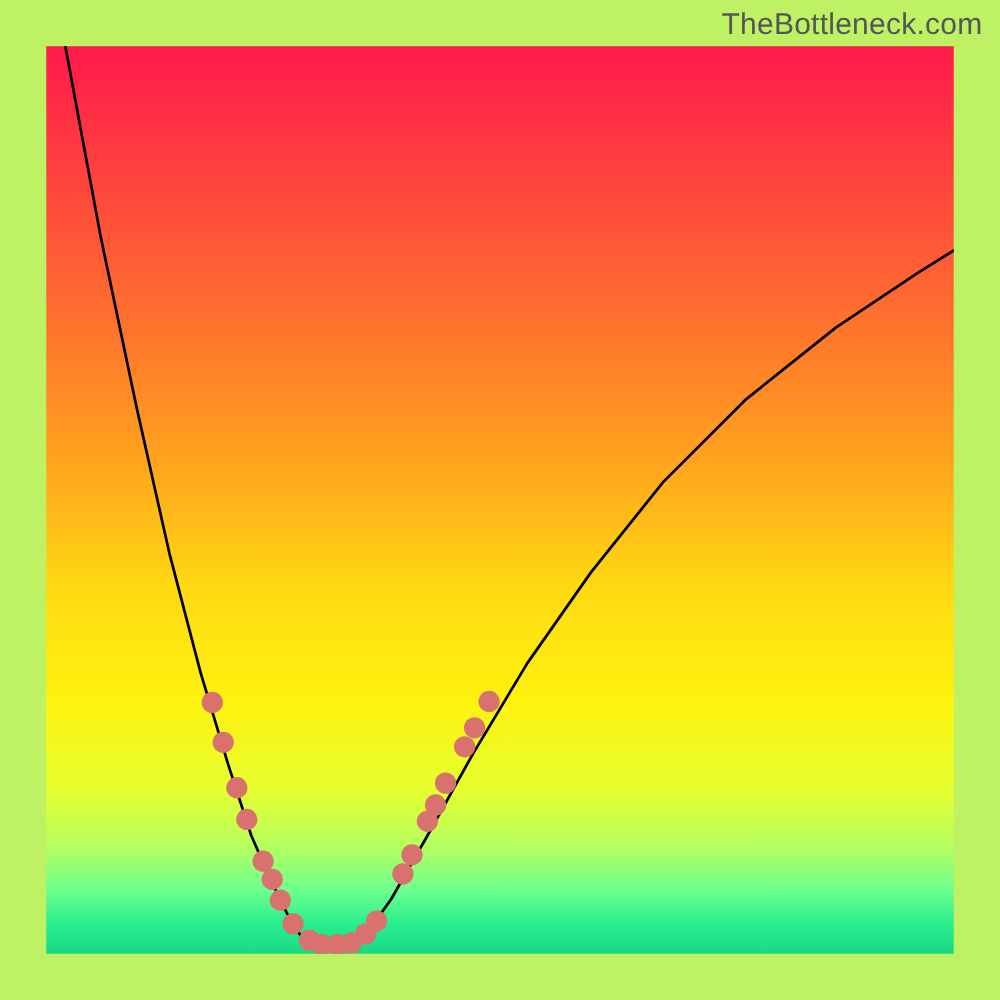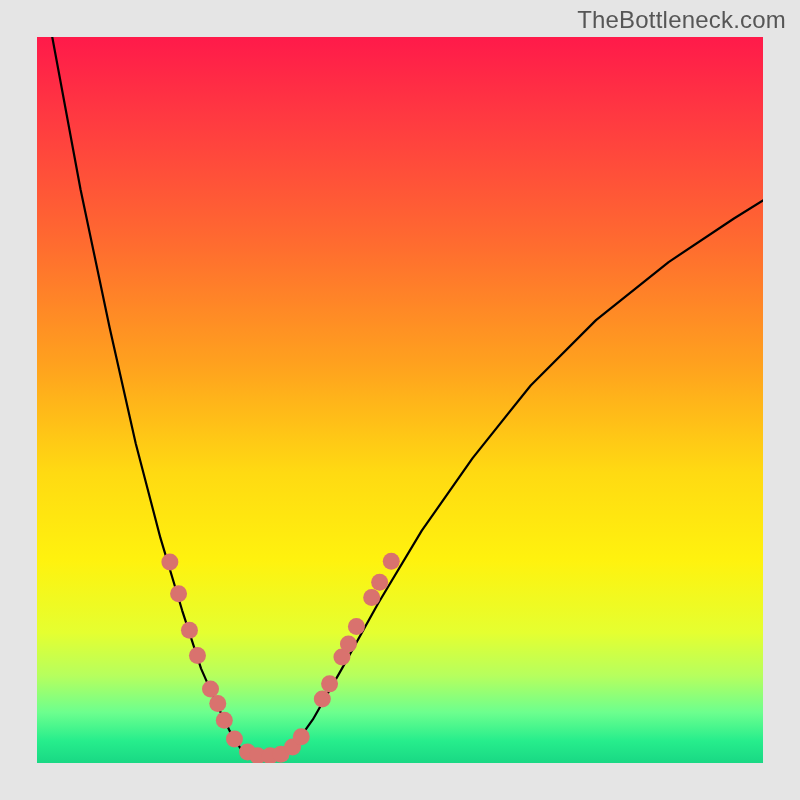--- a/index.html
+++ b/index.html
@@ -9,21 +9,21 @@
     height: 800px;
     background: #000;
     overflow: hidden;
   }
   .frame {
     position: absolute;
     top: 0;
     left: 0;
     width: 800px;
     height: 800px;
-    background: #e5e5e5;
+    background: #bef264;
   }
   .plot-area {
     position: absolute;
     top: 37px;
     left: 37px;
     width: 726px;
     height: 726px;
     background: linear-gradient(
       to bottom,
       #ff1a4a 0%,

